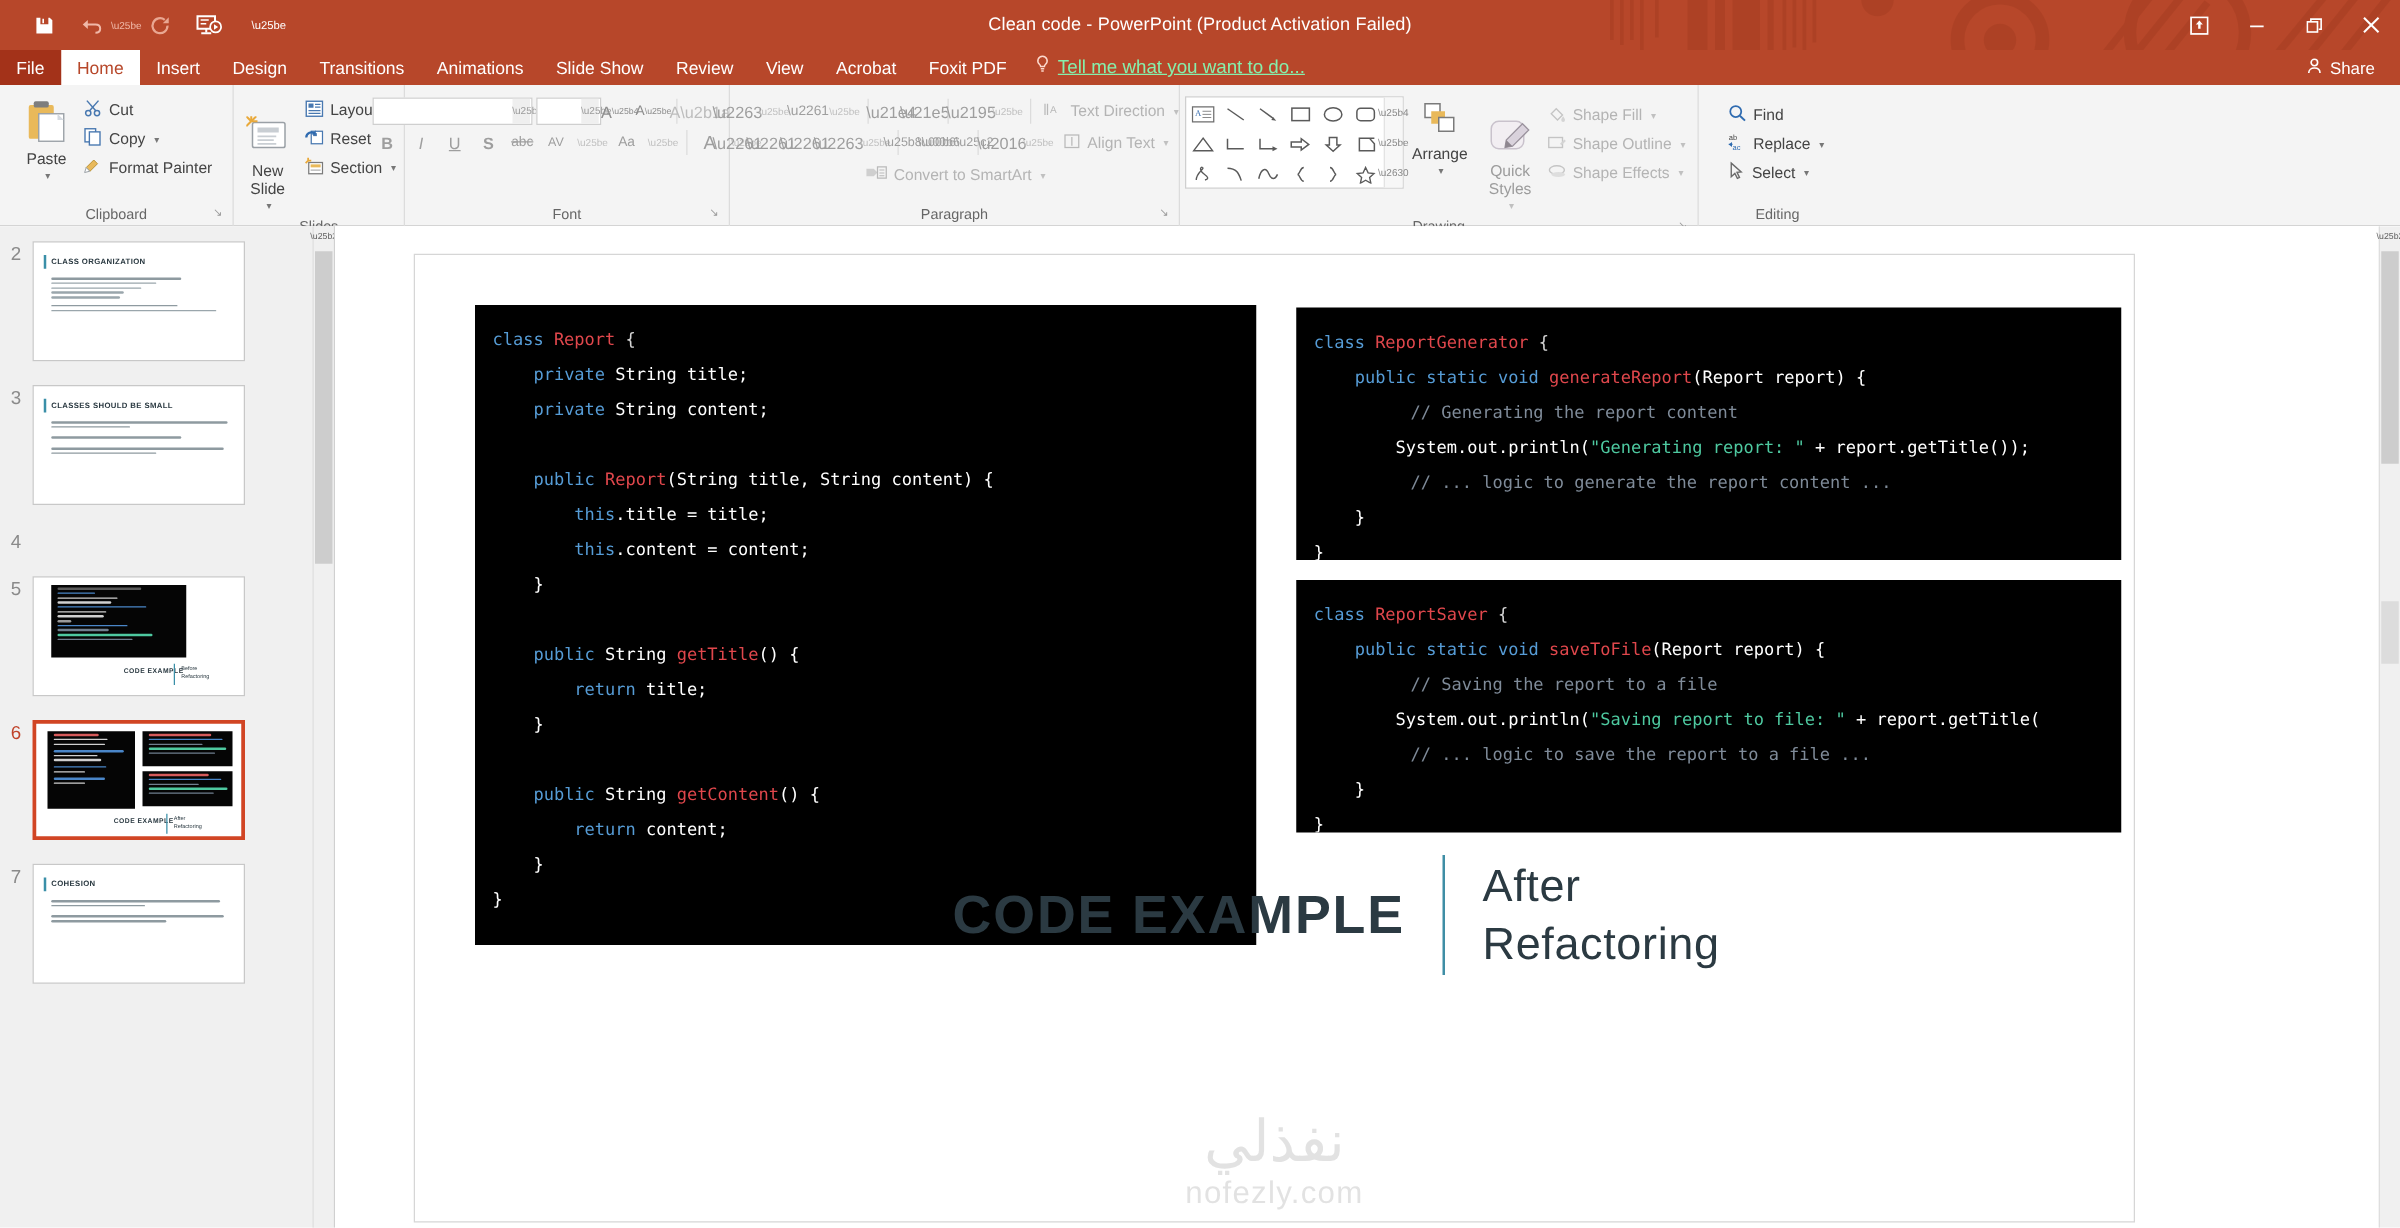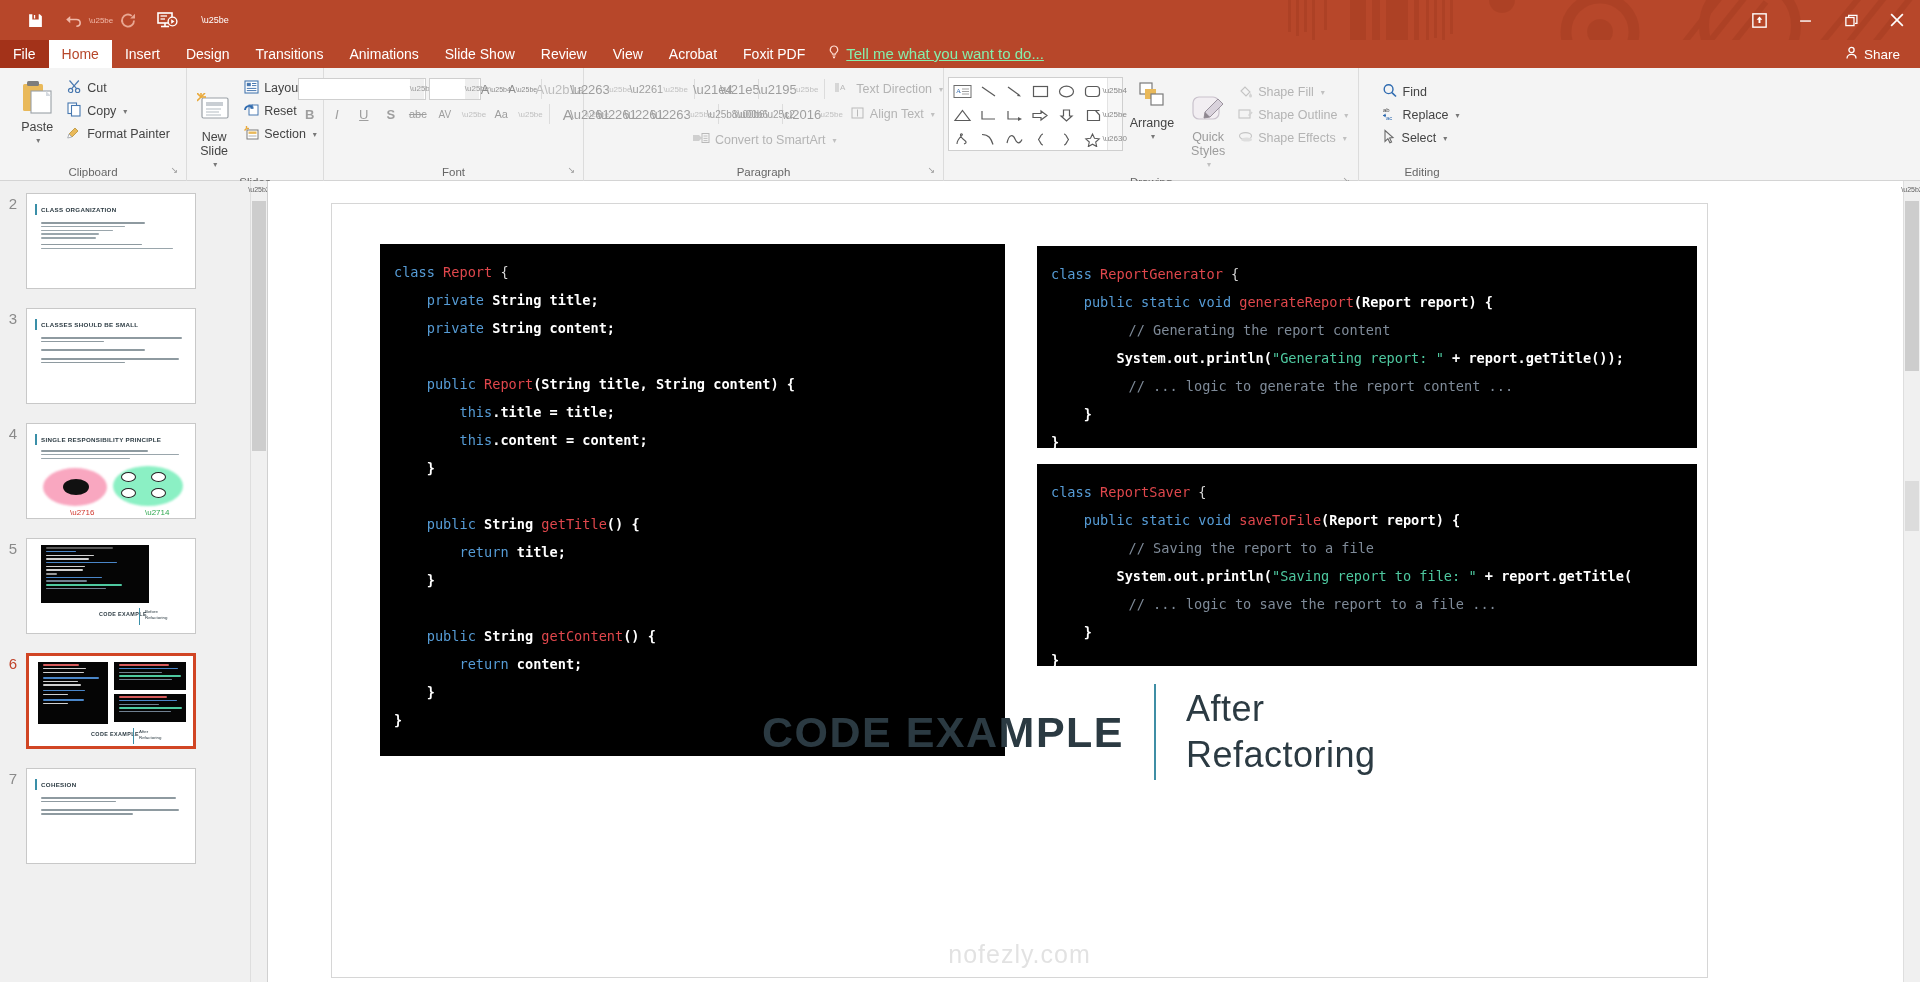--- a/index.html
+++ b/index.html
@@ -156,21 +156,21 @@
     position:absolute; background:#000000; color:#e8e8e8;
     font-family:"DejaVu Sans Mono","Liberation Mono",monospace;
     font-size:13.6px; line-height:28px; padding:14px 0 14px 0;
     white-space:pre; overflow:hidden;
   }
   .codeblk .ln{ padding-left:14px; }
   .kw{ color:#569cd6; }
   .cls{ color:#e0474c; }
   .str{ color:#4ec9a0; }
   .cmt{ color:#7f8b99;margin-left:12px; }
-  .wh{ color:#ffffff; font-weight:bold;margin-top:28px;}
+  .wh{ color:#ffffff; font-weight:normal;margin-top:28px;}
   .pl{ color:#d4d4d4; }
   .caption{
     position:absolute; display:flex; align-items:center;
   }
   .cap-main{
     font-size:43px; font-weight:bold; color:#2b3a42; letter-spacing:1.5px;
     font-family:"Liberation Sans",sans-serif;
   }
   .cap-div{ width:2px; height:96px; background:#3f8ea5; margin:0 30px; }
   .cap-sub{ font-size:36px; color:#2b3a42; line-height:46px; letter-spacing:.5px;}
@@ -261,20 +261,21 @@
         <line x1="5" y1="15.5" x2="13" y2="15.5" stroke="#fff" stroke-width="1.6"></line>
         <circle cx="16.5" cy="10.5" r="4.4" fill="#b7472a" stroke="#fff" stroke-width="1.4"></circle>
         <path fill="#fff" d="M15.2 8.3l3.3 2.2-3.3 2.2z"></path>
       </svg>
     </div>
     <div class="qat-btn" style="margin-left:10px">
       <span style="font-size:9px;color:#fff">\u25be</span>
     </div>
   </div>
 
+  <div class="tb-title">Clean code - PowerPoint (Product Activation Failed)</div>
 
   <div class="win-ctl">
     <div class="win-btn">
       <svg width="15" height="15" viewBox="0 0 14 14">
           <rect x="0.8" y="0.8" width="12.4" height="12.4" fill="none" stroke="#fff" stroke-width="1.3"></rect>
           <path fill="#fff" d="M7 3.2l2.6 3H7.9v3.2H6.1V6.2H4.4z"></path>
         </svg>
     </div>
     <div class="win-btn">
       <svg width="13" height="13" viewBox="0 0 12 12">
@@ -816,38 +817,20 @@
               <div class="mline" style="width:44%"></div>
             <div class="mline" style="width:72%;margin-top:7px"></div>
             <div class="mline" style="width:96%;margin-top:7px"></div>
               <div class="mline" style="width:58%"></div>
           </div>
         </div>
       </div>
 
       <div class="thumbitem">
         <div class="thnum">4</div>
-        <div class="thbox">
-          <div class="mini-bar"></div>
-          <div class="mini-title">SINGLE RESPONSIBILITY PRINCIPLE</div>
-          <div class="mini-lines" style="top:26px">
-            <div class="mline" style="width:74%"></div>
-            <div class="mline s" style="width:96%"></div>
-              <div class="mline s" style="width:62%"></div>
-          </div>
-          <div class="blob" style="left:16px;top:44px;width:64px;height:38px;background:#f9a7c0"></div>
-          <div class="blob" style="left:86px;top:42px;width:70px;height:40px;background:#8bf0c4"></div>
-          <div class="eye" style="left:36px;top:55px;width:26px;height:16px"></div>
-          <div class="eyew" style="left:94px;top:48px;width:15px;height:10px"></div>
-          <div class="eyew" style="left:124px;top:48px;width:15px;height:10px"></div>
-          <div class="eyew" style="left:94px;top:64px;width:15px;height:10px"></div>
-          <div class="eyew" style="left:124px;top:64px;width:15px;height:10px"></div>
-          <div style="position:absolute;left:43px;top:84px;color:#d0352b;font-size:8px">\u2716</div>
-          <div style="position:absolute;left:118px;top:84px;color:#2fa84f;font-size:8px">\u2714</div>
-        </div>
       </div>
 
       <div class="thumbitem">
         <div class="thnum">5</div>
         <div class="thbox">
           <div class="mini-code" style="left:14px;top:6px;width:108px;height:58px">
             <div class="mc-line" style="width:62%;background:#5a5a5a"></div>
             <div class="mc-line" style="width:28%;background:#4a86c8"></div>
             <div class="mc-line" style="width:44%;background:#d0d0d0"></div>
             <div class="mc-line" style="width:40%;background:#d0d0d0"></div>
@@ -935,20 +918,21 @@
       <div class="codeblk" id="code-rb" style="left:705px;top:260px;width:660px;height:202px"><div class="ln"><span class="kw">class </span><span class="cls">ReportSaver</span><span class="pl"> {</span></div><div class="ln"><span class="pl">    </span><span class="kw">public static void </span><span class="cls">saveToFile</span><span class="wh">(Report report) {</span></div><div class="ln"><span class="pl">        </span><span class="cmt">// Saving the report to a file</span></div><div class="ln"><span class="pl">        </span><span class="wh">System.out.println(</span><span class="str">"Saving report to file: "</span><span class="wh"> + report.getTitle(</span></div><div class="ln"><span class="pl">        </span><span class="cmt">// ... logic to save the report to a file ...</span></div><div class="ln"><span class="wh">    }</span></div><div class="ln"><span class="wh">}</span></div></div>
 
       <div class="caption" style="left:430px;top:480px">
         <div class="cap-main">CODE EXAMPLE</div>
         <div class="cap-div"></div>
         <div class="cap-sub" style="white-space:pre-line">After
 Refactoring</div>
       </div>
 
       <div class="wm">
+        <div class="ar">نفذلي</div>
         <div class="en">nofezly.com</div>
       </div>
 
     </div>
 
     <div class="canvscroll">
       <div class="csb-arrow" style="top:0">\u25b2</div>
       <div class="csb-thumb" style="top:20px;height:170px"></div>
       <div class="csb-thumb" style="top:300px;height:50px;background:#dcdcdc"></div>
 

